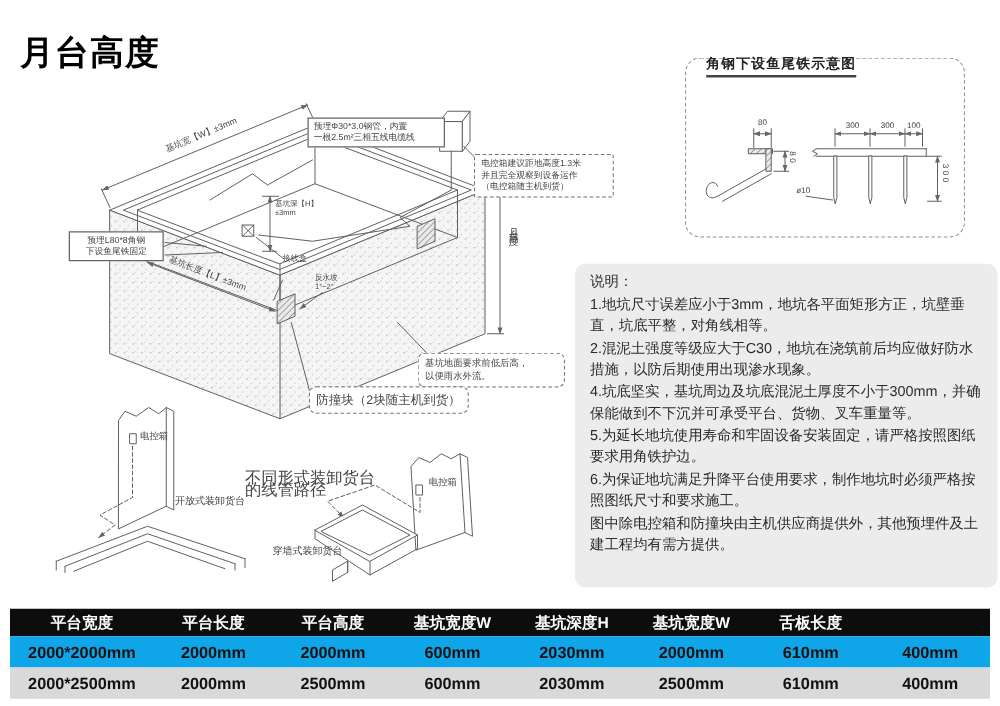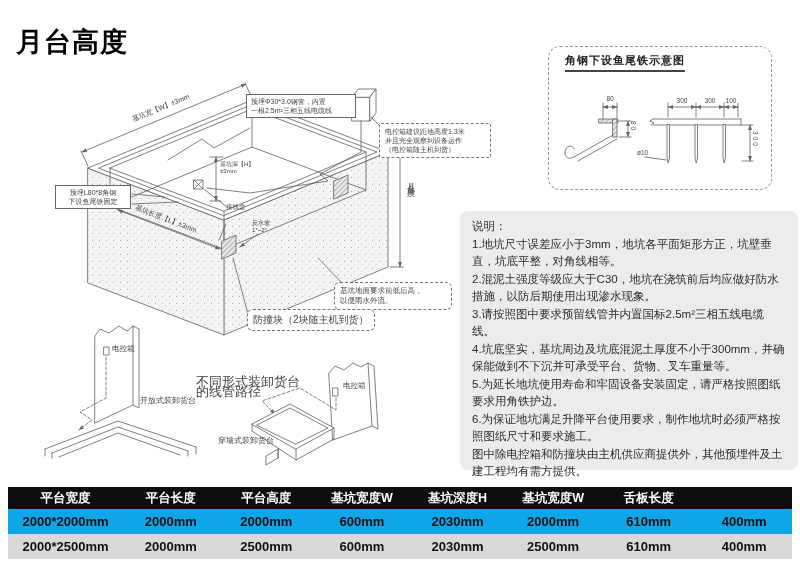--- a/index.html
+++ b/index.html
@@ -8,21 +8,21 @@
   .title{position:absolute;left:16px;top:24px;font-size:27px;font-weight:bold;color:#000;letter-spacing:1px;}
   svg.draw{position:absolute;left:0;top:0;}
   .lbl{position:absolute;color:#444;white-space:nowrap;}
   .lbl span{display:block;}
   .boxed{border:1px solid #666;background:#fff;padding:2px 4px;white-space:normal;}
   .dashedbox{border:1px dashed #777;background:#fff;border-radius:6px;padding:3px 5px;white-space:normal;}
   .rot{transform-origin:center center;text-align:center;}
   .vert{writing-mode:vertical-rl;letter-spacing:2px;}
   .ft-panel{position:absolute;left:548px;top:46px;width:222px;height:142px;
             border:1px dashed #999;border-radius:12px;background:transparent;}
-  .ft-title{position:absolute;left:565px;top:53px;font-size:11px;font-weight:bold;color:#222;
+  .ft-title{position:absolute;left:565px;top:43px;font-size:11px;font-weight:bold;color:#222;
             border-bottom:2px solid #444;padding-bottom:2px;letter-spacing:1px;}
   .dim{font-size:6.5px;color:#444;}
   .notes{position:absolute;left:460px;top:211px;width:338px;height:259px;background:#ececec;
          border-radius:8px;padding:7px 12px;box-sizing:border-box;font-size:11.5px;
          line-height:17.5px;color:#2b2b2b;}
   .tbl{position:absolute;left:8px;top:487px;width:784px;font-weight:bold;}
   .tr{display:grid;grid-template-columns:115px repeat(7,1fr);align-items:center;text-align:center;}
   .th{background:#0d0d0d;color:#fff;height:22px;font-size:12.5px;}
   .r1{background:#0ea5e9;color:#111;height:25px;font-size:13px;}
   .r2{background:#d9d9d9;color:#111;height:25px;font-size:13px;}
@@ -182,21 +182,20 @@
     <span>不同形式装卸货台</span>
     <span>的线管路径</span>
   </div>
   <div class="lbl" style="left:343px;top:381px;font-size:7.5px;">电控箱</div>
   <div class="lbl" style="left:218px;top:435px;font-size:8px;">穿墙式装卸货台</div>
 
   <div class="notes">
     <div>说明：</div>
     <div>1.地坑尺寸误差应小于3mm，地坑各平面矩形方正，坑壁垂直，坑底平整，对角线相等。</div>
     <div>2.混泥土强度等级应大于C30，地坑在浇筑前后均应做好防水措施，以防后期使用出现渗水现象。</div>
-    <div>3.请按照图中要求预留线管并内置国标2.5m²三相五线电缆线。</div>
     <div>4.坑底坚实，基坑周边及坑底混泥土厚度不小于300mm，并确保能做到不下沉并可承受平台、货物、叉车重量等。</div>
     <div>5.为延长地坑使用寿命和牢固设备安装固定，请严格按照图纸要求用角铁护边。</div>
     <div>6.为保证地坑满足升降平台使用要求，制作地坑时必须严格按照图纸尺寸和要求施工。</div>
     <div>图中除电控箱和防撞块由主机供应商提供外，其他预埋件及土建工程均有需方提供。</div>
   </div>
 
   <div class="tbl">
     <div class="tr th">
       <div>平台宽度</div>
       <div>平台长度</div>

